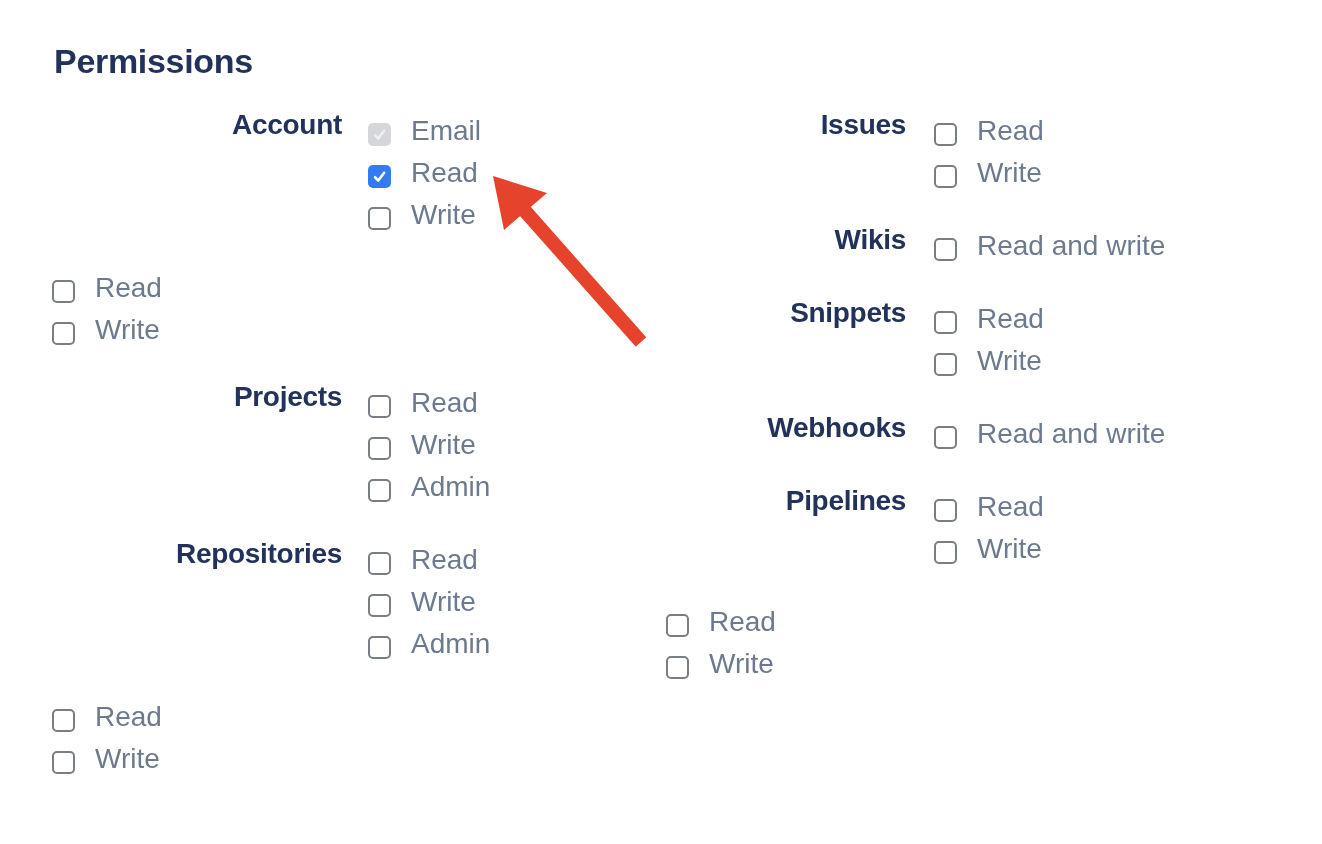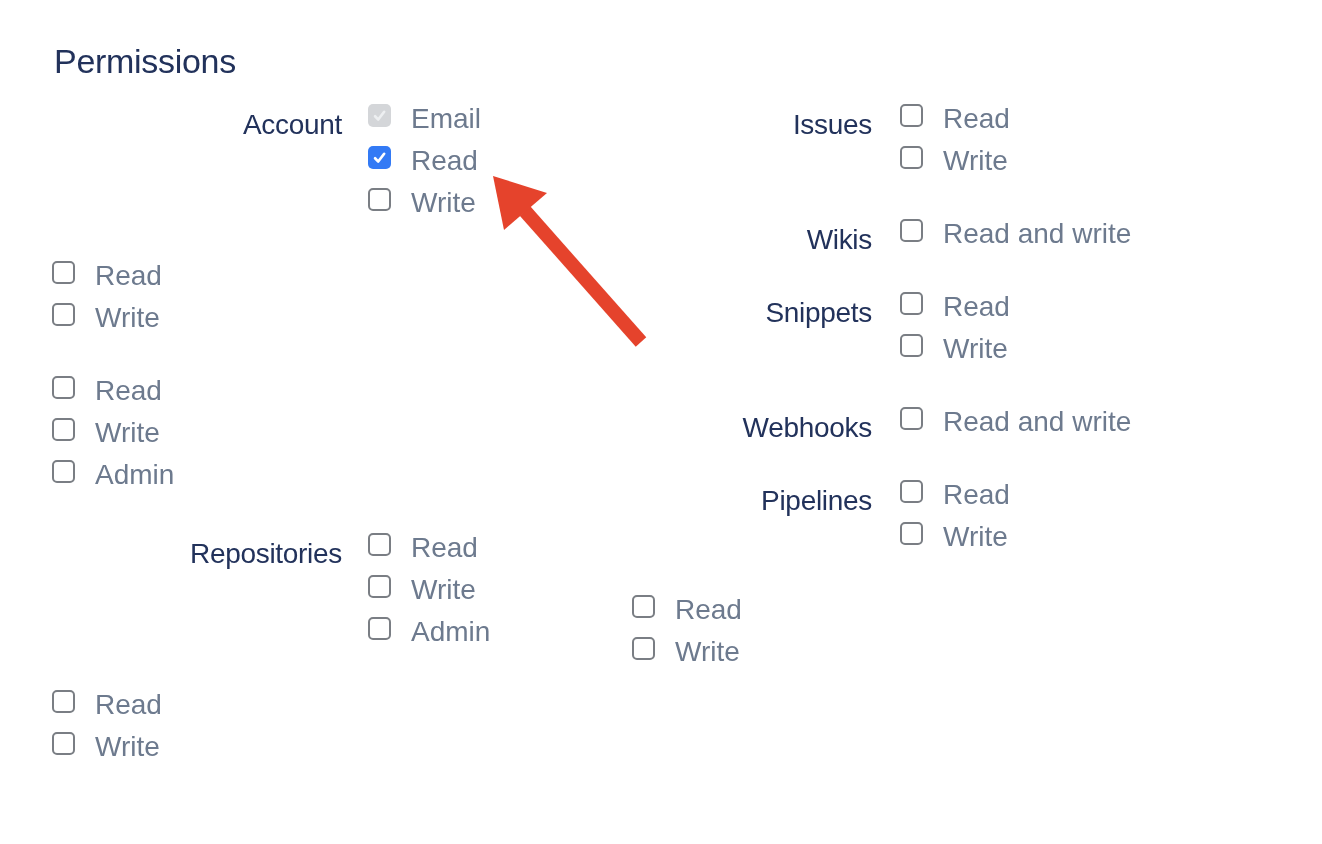--- a/index.html
+++ b/index.html
@@ -1,32 +1,32 @@
 <!DOCTYPE html>
 <html style="--navy: #22325B; --slate: #6D7A8E; --cb-blue: #337AF5; --cb-check: #FFFFFF; --cb-border: #7A7E84; --cb-dis-bg: #D4D6D9; --cb-dis-check: #EDEFF1; --arrow: #E5432C;"><head>
 <meta charset="utf-8">
 <style>
   html,body{margin:0;padding:0;background:#ffffff;font-family:"Liberation Sans",sans-serif;}
   .canvas{position:relative;width:1322px;height:844px;background:#ffffff;overflow:hidden;}
 
   .heading{position:absolute;left:54px;top:42px;margin:0;font-size:34px;line-height:38px;
-           font-weight:400;color:var(--navy,#22325B);letter-spacing:-0.3px;}
+           font-weight:700;color:var(--navy,#22325B);letter-spacing:-0.3px;}
 
   .perm-col{position:absolute;top:104px;}
   .col-left{left:52px;}
-  .col-right{left:632px;}
+  .col-right{left:666px;}
 
   .group{display:flex;align-items:flex-start;margin-bottom:31px;}
-  .group-label{font-size:28px;font-weight:400;color:var(--navy,#22325B);
+  .group-label{font-size:28px;font-weight:700;color:var(--navy,#22325B);
                text-align:right;line-height:33px;padding-top:4px;letter-spacing:-0.3px;}
   .col-left .group-label{width:290px;margin-right:26px;}
   .col-right .group-label{width:240px;margin-right:28px;}
 
   .options{display:flex;flex-direction:column;}
-  .option-row{display:flex;align-items:flex-start;height:42px;}
+  .option-row{display:flex;align-items:flex-end;height:42px;}
 
   .checkbox{width:23px;height:23px;border-radius:5px;margin-right:20px;flex:none;
             box-sizing:border-box;display:flex;align-items:center;justify-content:center;}
   .checkbox.unchecked{background:#ffffff;border:2px solid var(--cb-border,#7A7E84);}
   .checkbox.checked{background:var(--cb-blue,#337AF5);color:var(--cb-check,#ffffff);}
   .checkbox.checked_disabled{background:var(--cb-dis-bg,#D4D6D9);color:var(--cb-dis-check,#EDEFF1);}
   .checkbox svg{width:17px;height:17px;display:block;}
 
   .option-label{font-size:28px;color:var(--slate,#6D7A8E);line-height:30px;}
 
@@ -71,20 +71,21 @@
             <span class="checkbox unchecked"></span>
             <span class="option-label">Read</span>
           </div>
           <div class="option-row">
             <span class="checkbox unchecked"></span>
             <span class="option-label">Write</span>
           </div>
         </div>
       </div>
       <div class="group">
+        <div class="group-label">Projects</div>
         <div class="options">
           <div class="option-row">
             <span class="checkbox unchecked"></span>
             <span class="option-label">Read</span>
           </div>
           <div class="option-row">
             <span class="checkbox unchecked"></span>
             <span class="option-label">Write</span>
           </div>
           <div class="option-row">

